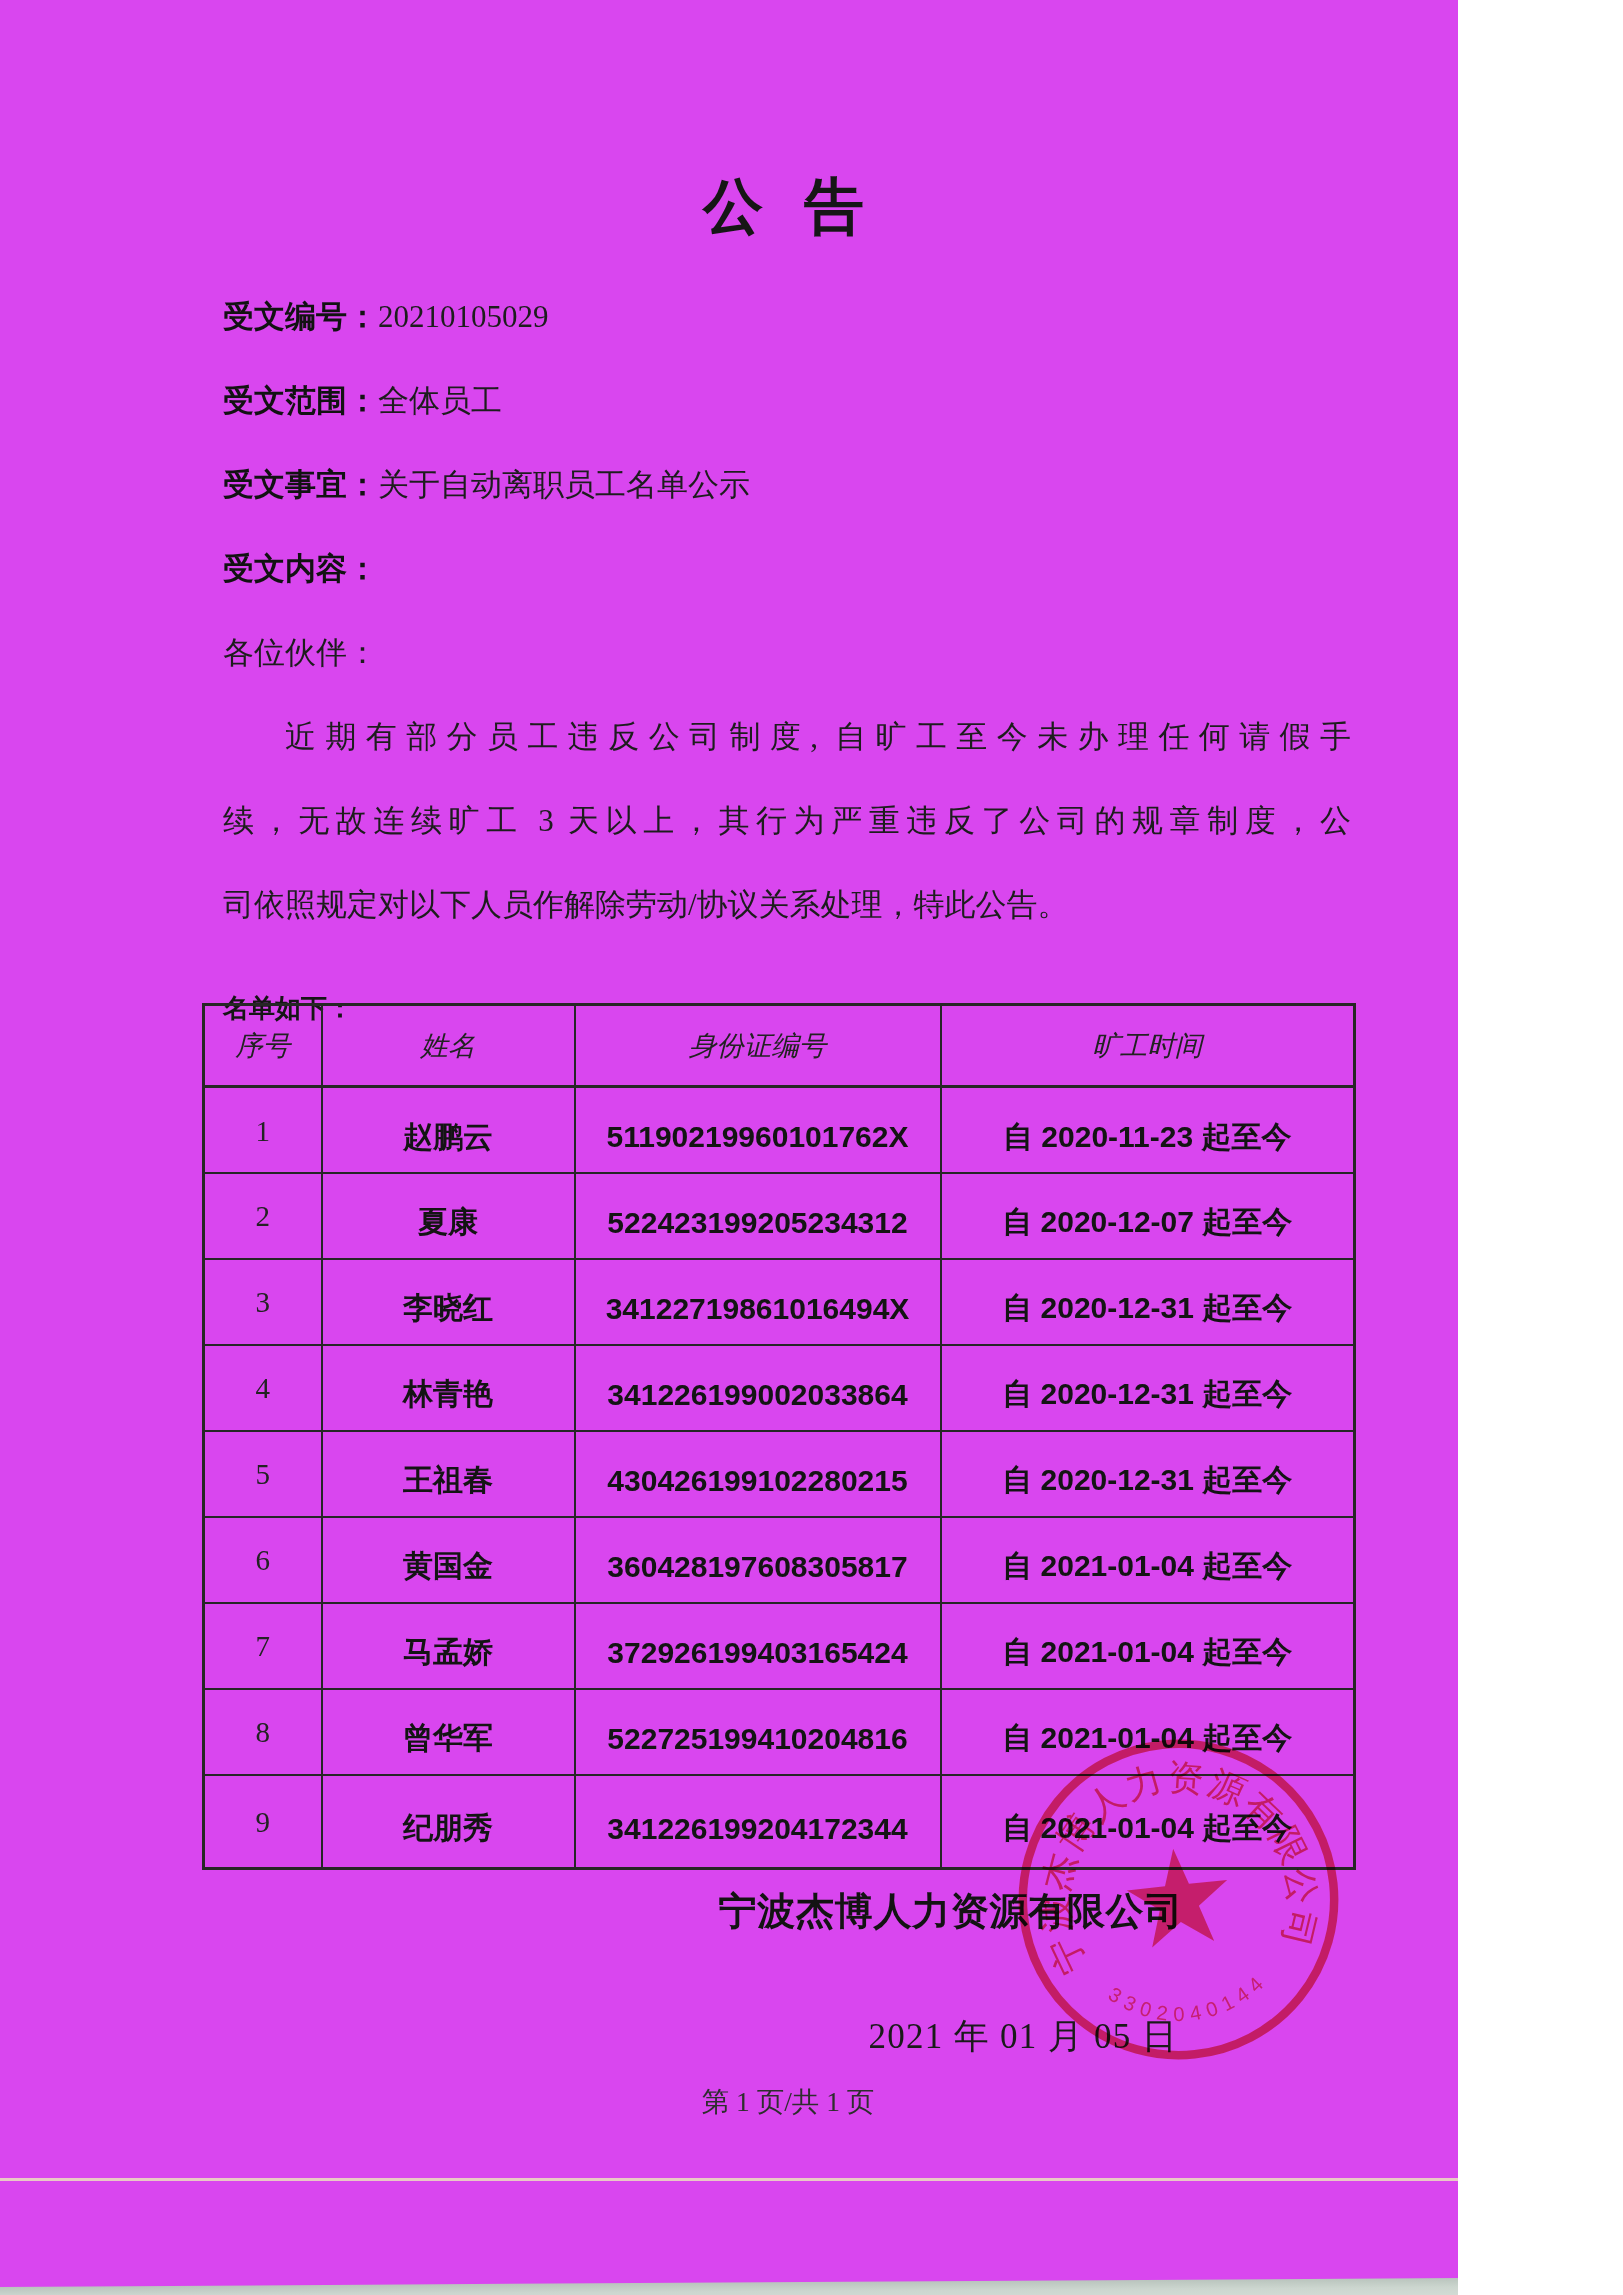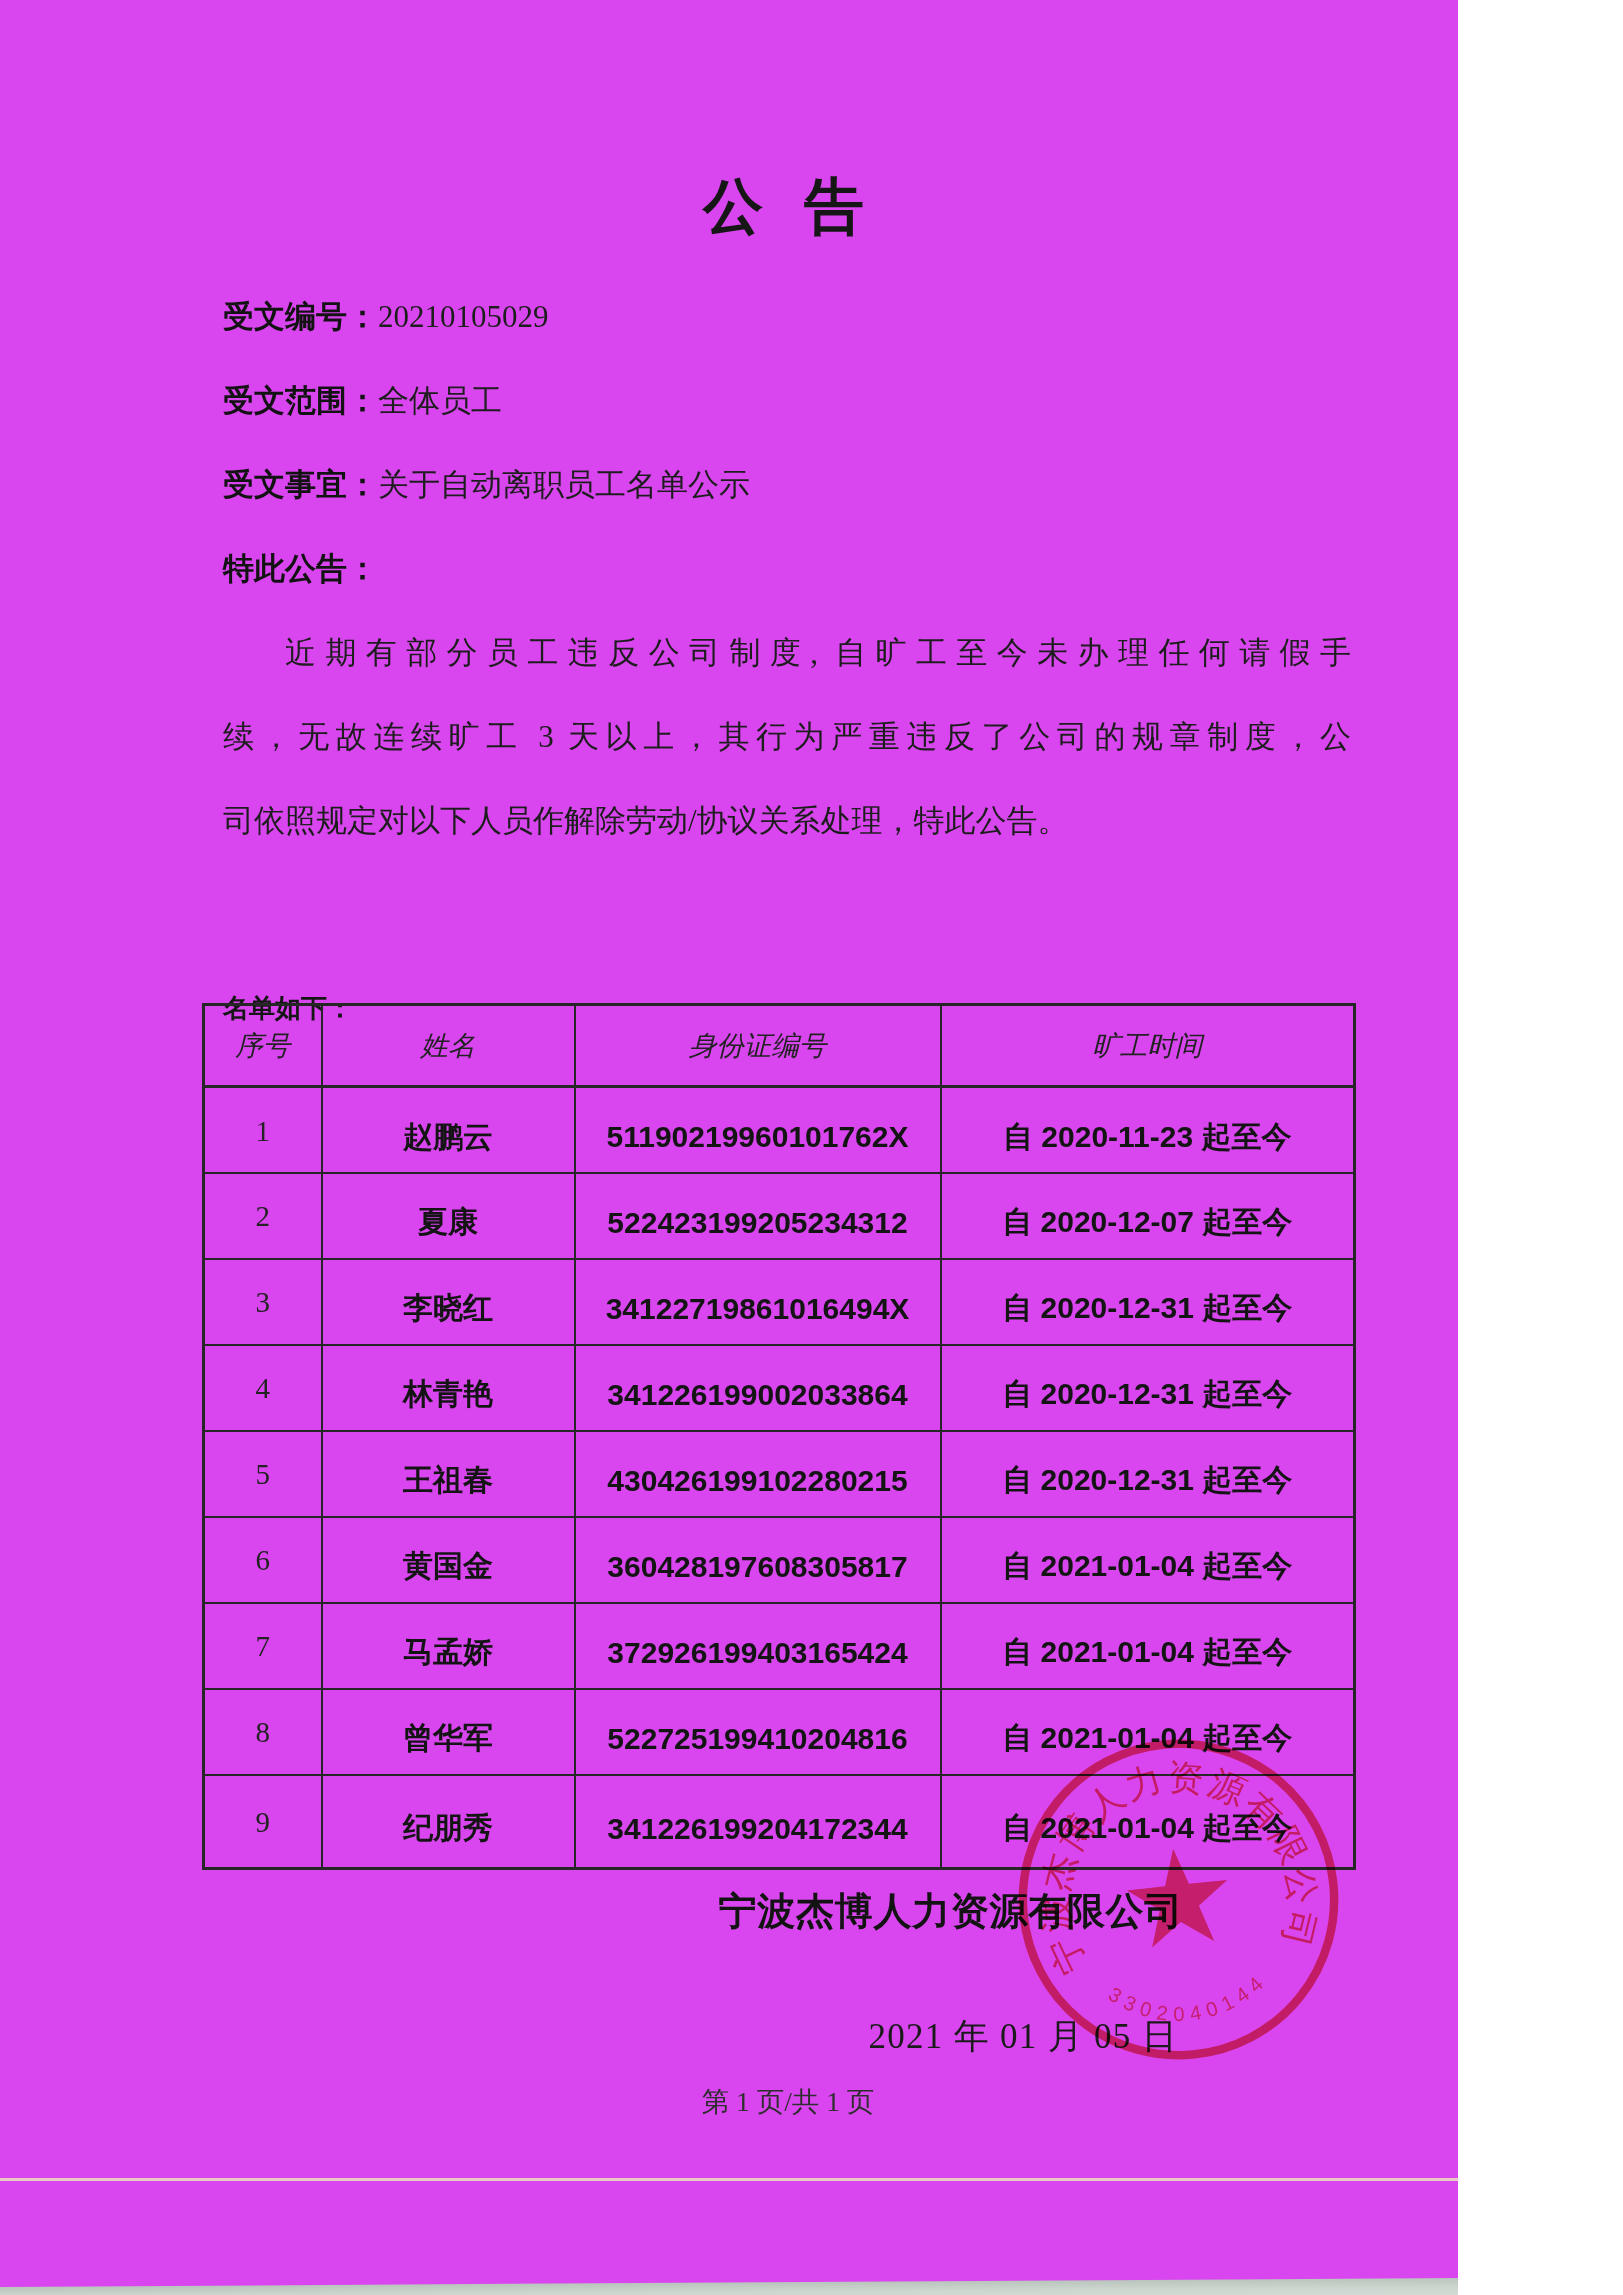--- a/index.html
+++ b/index.html
@@ -117,22 +117,23 @@
     <div class="line">
       <span class="lbl">受文编号：</span><span>20210105029</span>
     </div>
     <div class="line">
       <span class="lbl">受文范围：</span><span>全体员工</span>
     </div>
     <div class="line">
       <span class="lbl">受文事宜：</span><span>关于自动离职员工名单公示</span>
     </div>
     <div class="line">
-      <span class="lbl">特此公告：</span><span></span>
-    </div>
+      <span class="lbl">受文内容：</span><span></span>
+    </div>
+    <div class="line">各位伙伴：</div>
     <div class="body-line just indent">近期有部分员工违反公司制度, 自旷工至今未办理任何请假手</div>
     <div class="body-line just">续，无故连续旷工 3 天以上，其行为严重违反了公司的规章制度，公</div>
     <div class="body-line">司依照规定对以下人员作解除劳动/协议关系处理，特此公告。</div>
   </div>
 
   <div class="list-intro">名单如下：</div>
 
   <table class="roster">
     <colgroup>
         <col class="c1">

